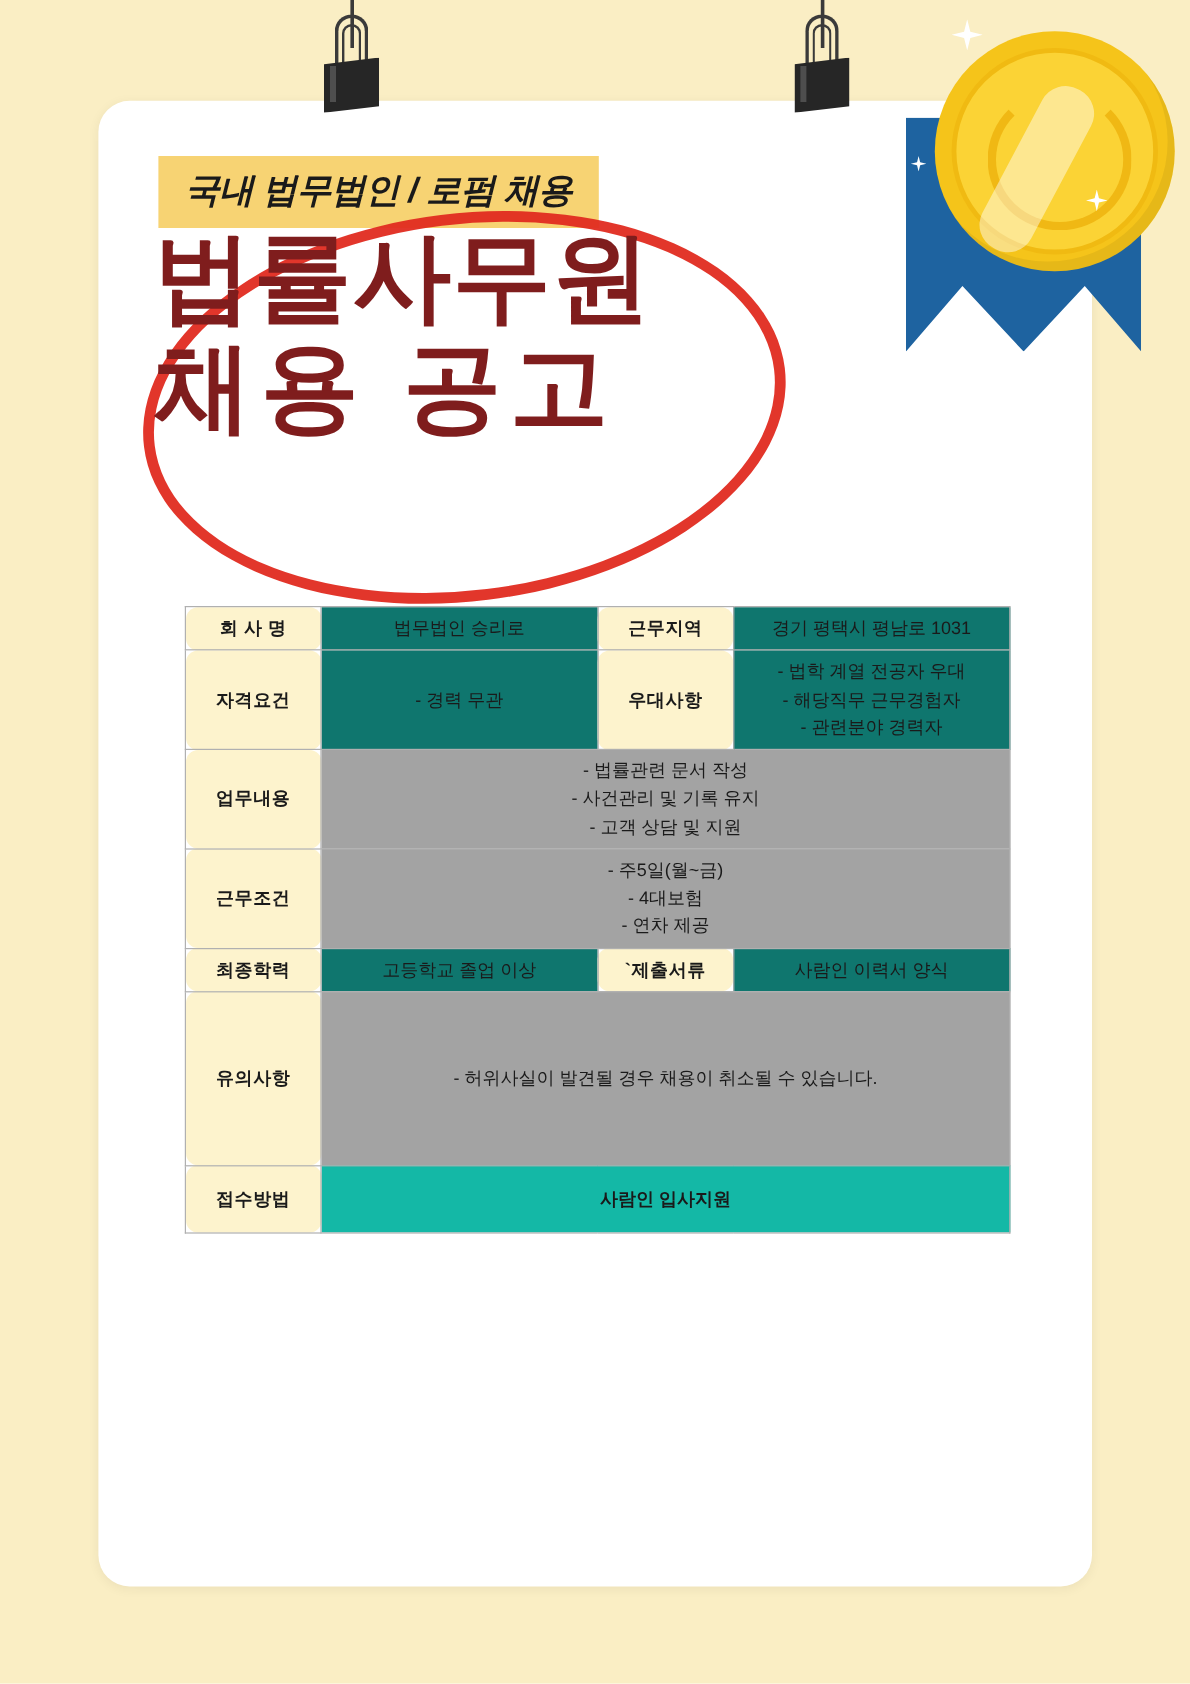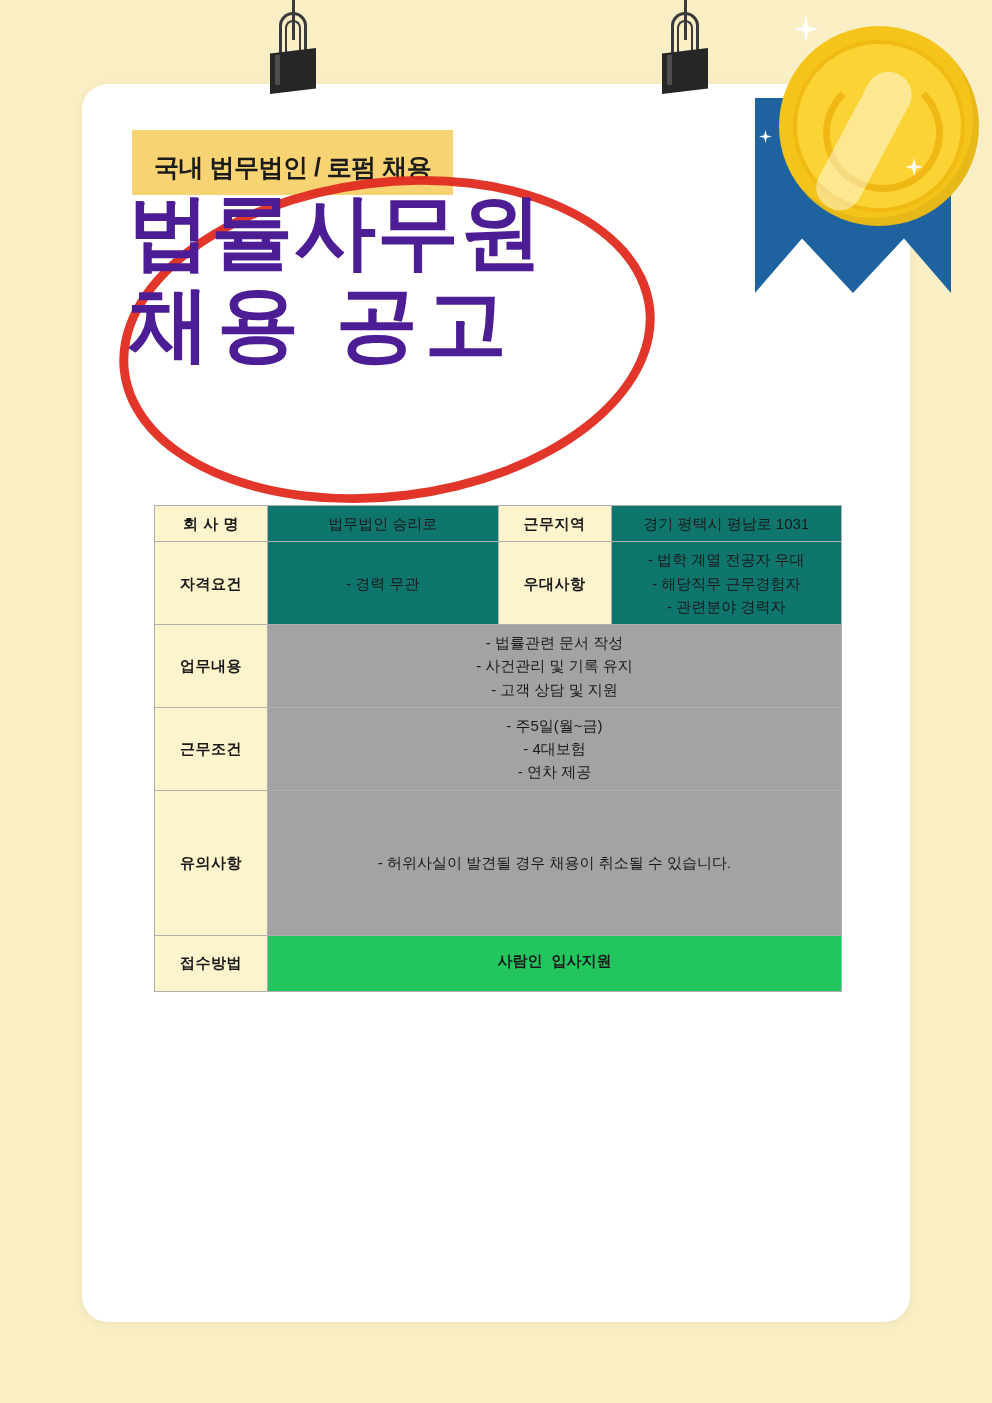--- a/index.html
+++ b/index.html
@@ -159,35 +159,36 @@
   .sp1 { left: 56px; top: 6px; width: 26px; height: 26px; }
   .sp2 { left: 168px; top: 148px; width: 18px; height: 18px; }
   .sp3 { left: 22px; top: 120px; width: 13px; height: 13px; }
 
   
   .tagline {
     position: absolute;
     left: 132px;
     top: 130px;
     background: #f7d373;
-    padding: 21px 22px 11px 22px;
-    font-size: 25px;
+    padding: 9px 22px 11px 22px;
+    font-size: 29px;
     font-weight: bold;
     color: #1a1a1a;
     letter-spacing: -0.5px;
+    font-style: italic;
   }
   .big-title {
     position: absolute;
     left: 128px;
     top: 186px;
     width: 600px;
     font-size: 82px;
     font-weight: bold;
     line-height: 1.12;
-    color: #4c1d95;
+    color: #7f1d1d;
     letter-spacing: 1px;
     z-index: 3;
   }
   .title-line2 { letter-spacing: 7px; }
   .ellipse {
     position: absolute;
     left: 118px;
     top: 178px;
     width: 520px;
     height: 305px;
@@ -217,32 +218,32 @@
     text-align: center;
     vertical-align: middle;
     padding: 6px 8px;
     line-height: 1.55;
   }
   td.label {
     background: #fdf3cd;
     font-weight: bold;
     width: 96px;
     letter-spacing: 0.5px;
+    border-radius: 10px;
   }
   td.val { background: #0f766e; }
   td.val-left {
     background: #a3a3a3;
     text-align: left;
     padding-left: 22px;
   }
   td.apply {
-    background: #22c55e;
+    background: #14b8a6;
     font-weight: bold;
     font-size: 16px;
-    font-family: Liberation Mono, monospace;
   }
   .multiline { white-space: pre-line; }
 </style>
 </head>
 <body>
 
 <div class="sheet"></div>
 
 <div class="clip-left-line"></div>
 <div class="clip clip-left">
@@ -302,20 +303,26 @@
         <td class="val-left multiline" colspan="3">-  법률관련 문서 작성
 -  사건관리 및 기록 유지
 -  고객 상담 및 지원</td>
       </tr>
       <tr>
         <td class="label">근무조건</td>
         <td class="val-left multiline" colspan="3">-  주5일(월~금)
 -  4대보험
 -  연차 제공</td>
       </tr>
+      <tr>
+        <td class="label">최종학력</td>
+        <td class="val">고등학교 졸업 이상</td>
+        <td class="label">`제출서류</td>
+        <td class="val">사람인 이력서 양식</td>
+      </tr>
       <tr style="height:145px;">
         <td class="label">유의사항</td>
         <td class="val-left multiline" colspan="3">-  허위사실이 발견될 경우 채용이 취소될 수 있습니다.</td>
       </tr>
       <tr style="height:56px;">
         <td class="label">접수방법</td>
         <td class="apply" colspan="3">사람인 입사지원</td>
       </tr>
     </tbody>
   </table>

